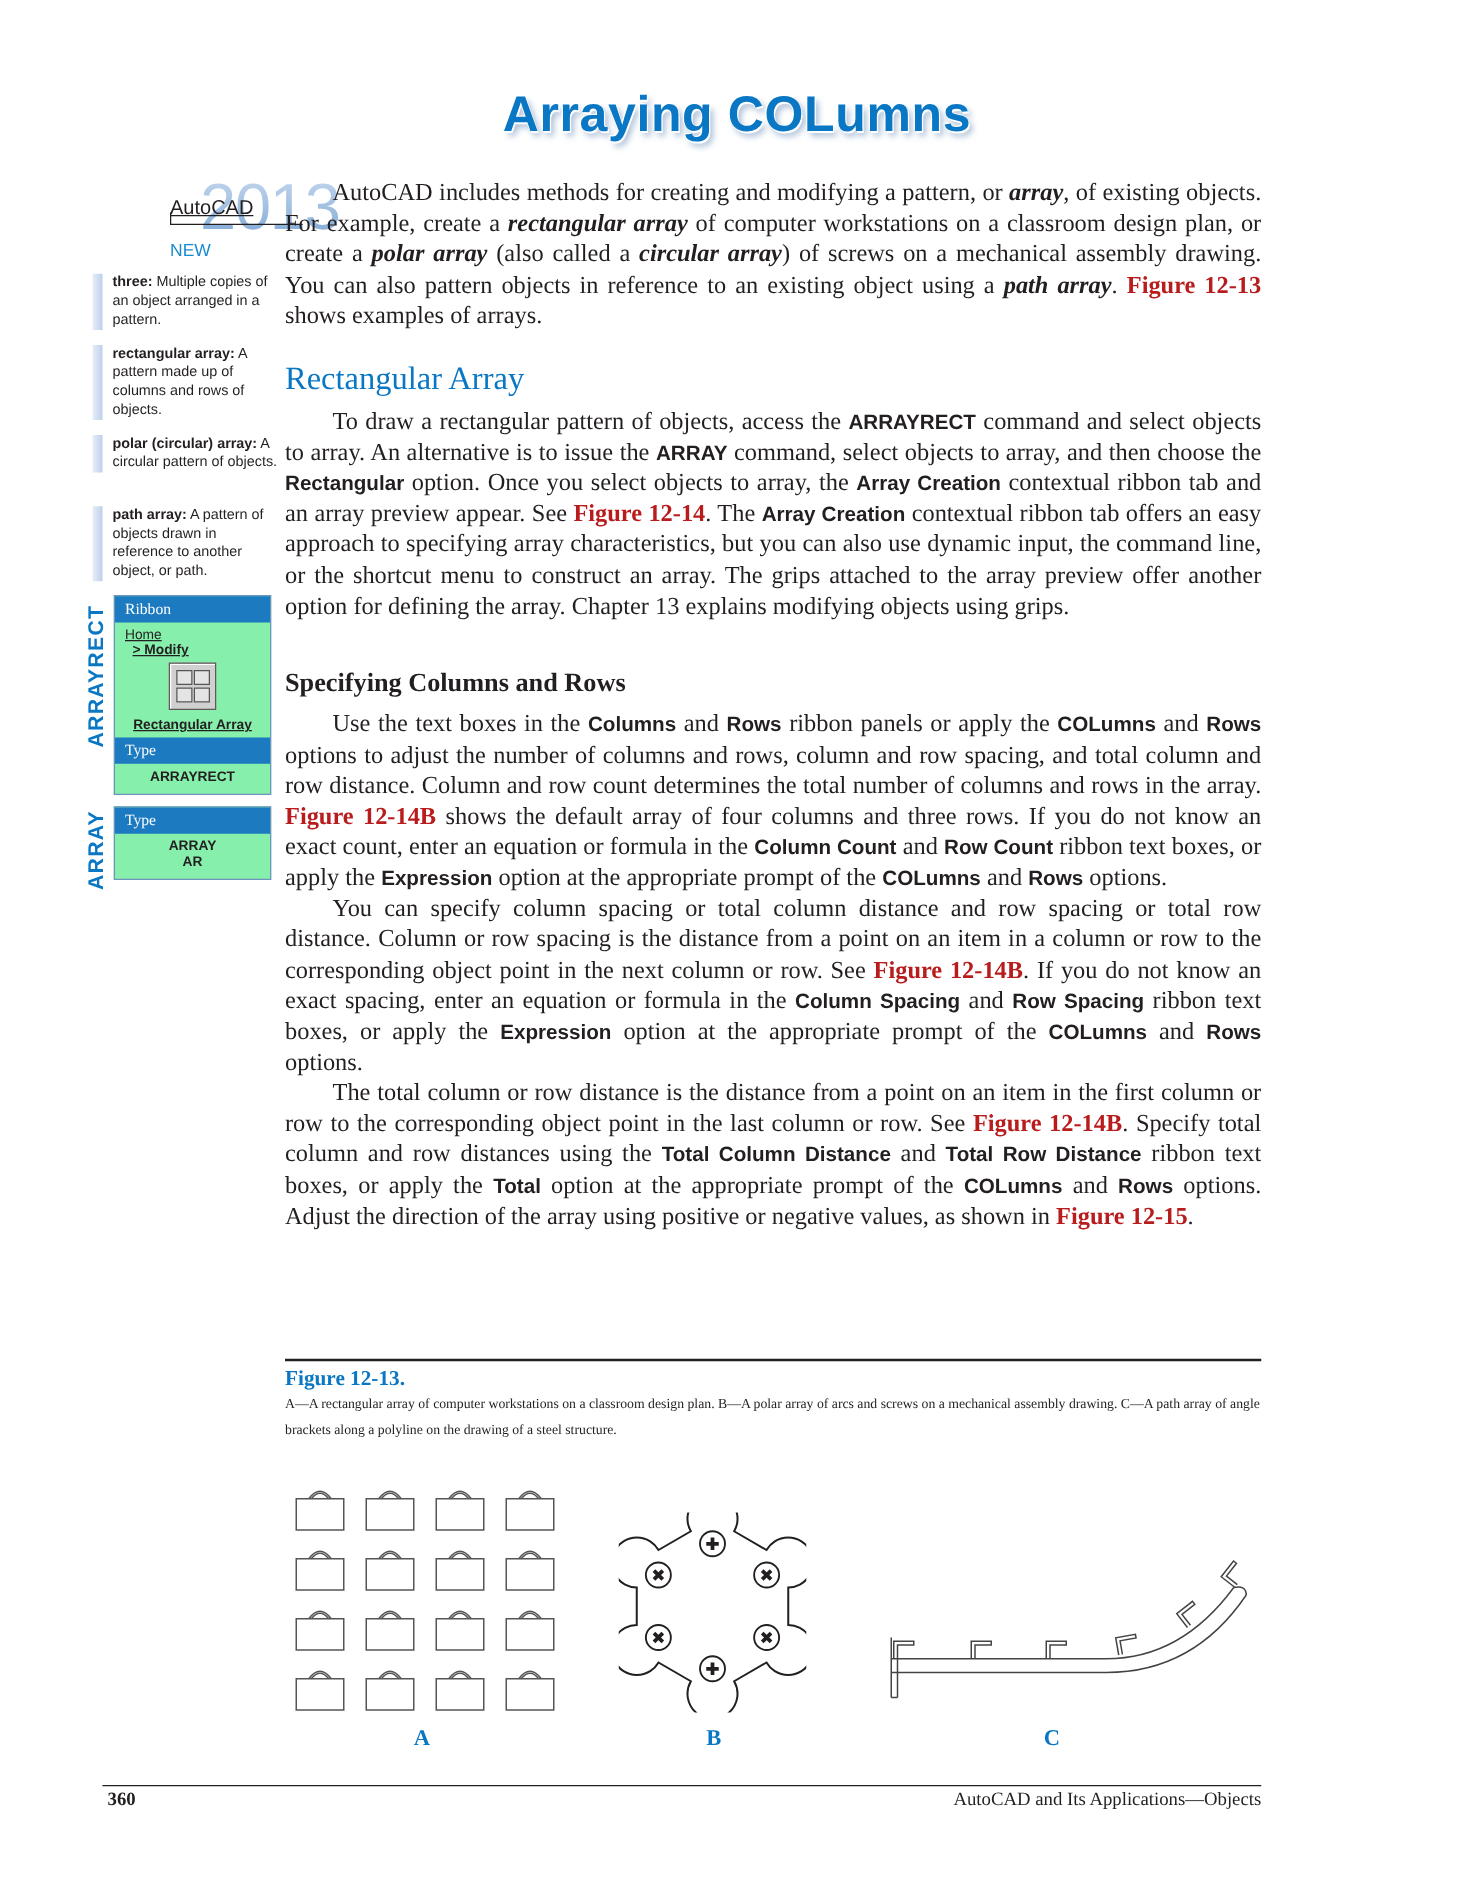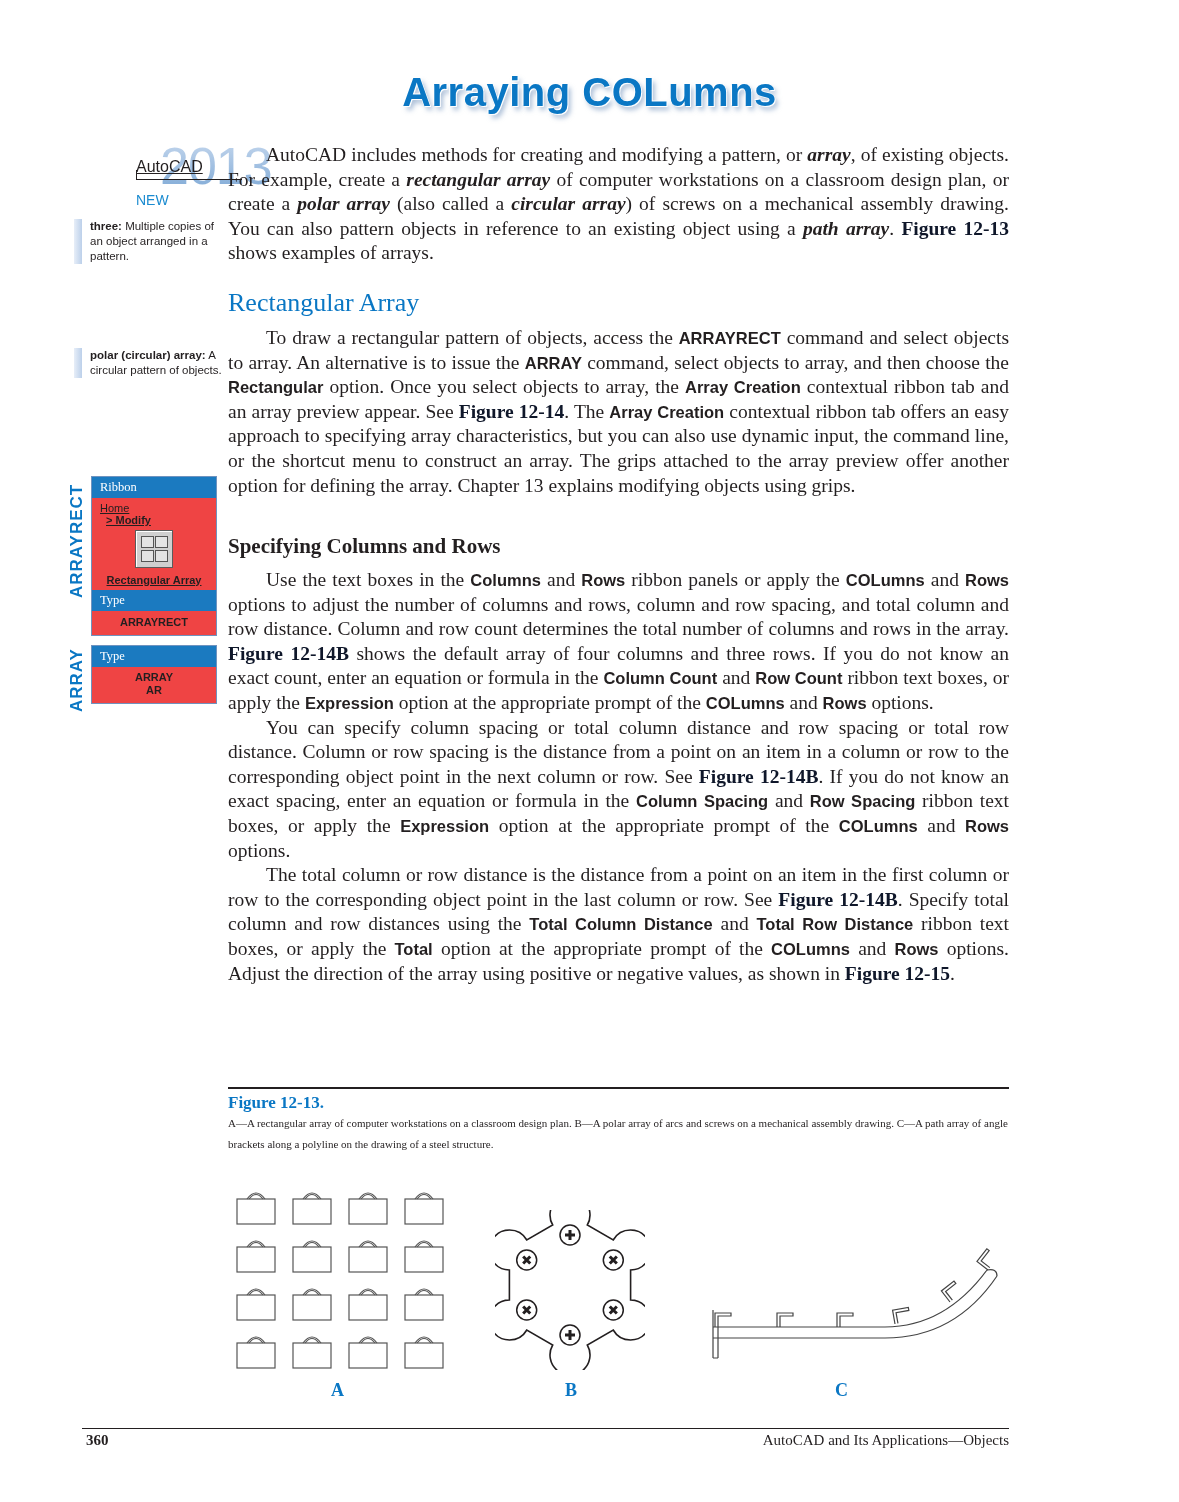--- a/index.html
+++ b/index.html
@@ -19,35 +19,35 @@
   .badge .rule-v { position: absolute; left: 0; top: 28px; width: 0; height: 10px; border-left: 1px solid #231f20; }
   .badge .new { position: absolute; left: 0; top: 50px; font-family: "Liberation Sans", sans-serif; font-size: 14px; color: #1a8bd0; }
 
   .gloss { left: 74px; width: 150px; font-family: "Liberation Sans", sans-serif; font-size: 11.5px; line-height: 15px; color: #231f20; }
   .gloss .bar { position: absolute; left: 0; top: 0; bottom: 0; width: 8px; background: linear-gradient(90deg, #e7eef8 0%, #bcd0ea 100%); }
   .gloss .txt { margin-left: 16px; }
   .gloss b { font-weight: 700; }
 
   .vlabel { font-family: "Liberation Sans", sans-serif; font-weight: 700; color: #0a77c4; font-size: 17px; letter-spacing: 1px; transform: rotate(-90deg); transform-origin: left top; white-space: nowrap; }
 
-  .cmdbox { left: 91px; width: 124px; background: #ef4444; border: 1px solid #6f93bf; font-family: "Liberation Sans", sans-serif; }
+  .cmdbox { left: 91px; width: 124px; background: #86efac; border: 1px solid #6f93bf; font-family: "Liberation Sans", sans-serif; }
   .cmdbox .hdr { background: #1b7ac0; color: #ffffff; font-family: "Liberation Serif", serif; font-size: 12.5px; padding: 3px 8px; }
   .cmdbox .body { padding: 4px 8px; font-size: 11px; color: #231f20; text-decoration: underline; }
   .cmdbox .home { font-size: 11px; }
   .cmdbox .modify { font-weight: 700; padding-left: 6px; font-size: 11px; }
   .cmdbox .icon-wrap { width: 36px; height: 36px; margin: 4px auto 6px; border: 1px solid #5b5b5b; background: #d0d0d0; position: relative; box-shadow: inset 1px 1px 0 #fff; }
   .cmdbox .icon-wrap span { position: absolute; width: 11px; height: 10px; border: 1.5px solid #555; background: #e4e4e4; }
   .cmdbox .cap { text-align: center; font-weight: 700; font-size: 11px; }
   .cmdbox .val { text-align: center; font-weight: 700; font-size: 11px; padding: 5px 0 6px; line-height: 13px; }
 
   
   .main { left: 228px; width: 781px; font-size: 19.5px; line-height: 24.6px; text-align: justify; }
   .main p { margin: 0; text-indent: 38px; }
   .main .cmd { font-family: "Liberation Sans", sans-serif; font-weight: 700; font-size: 16.5px; }
-  .main .ref { color: #0f172a; font-weight: 700; }
+  .main .ref { color: #b91c1c; font-weight: 700; }
   .main i b, .main .ib { font-style: italic; font-weight: 700; }
   .h2 { left: 228px; top: 288px; font-size: 26px; color: #0a77c4; font-weight: 400; }
   .h3 { left: 228px; top: 534px; font-size: 21px; font-weight: 700; color: #231f20; }
 
   .figrule { left: 228px; top: 1087px; width: 781px; border-top: 2px solid #231f20; }
   .figtitle { left: 228px; top: 1093px; font-size: 17px; font-weight: 700; color: #0a77c4; }
   .figcap { left: 228px; top: 1113px; width: 781px; font-size: 11px; line-height: 21px; color: #231f20; }
 
   .figlabel { font-size: 18px; font-weight: 700; color: #0a77c4; }
 
@@ -67,27 +67,29 @@
   <div class="rule"></div>
   <div class="new">NEW</div>
 </div>
 
 <div class="abs gloss" style="top:219px;">
   <div class="bar"></div>
   <div class="txt"><b>three:</b><span> Multiple copies of an object arranged in a pattern.</span></div>
 </div>
 <div class="abs gloss" style="top:276px;">
   <div class="bar"></div>
+  <div class="txt"><b>rectangular array:</b><span> A pattern made up of columns and rows of objects.</span></div>
 </div>
 <div class="abs gloss" style="top:348px;">
   <div class="bar"></div>
   <div class="txt"><b>polar (circular) array:</b><span> A circular pattern of objects.</span></div>
 </div>
 <div class="abs gloss" style="top:405px;">
   <div class="bar"></div>
+  <div class="txt"><b>path array:</b><span> A pattern of objects drawn in reference to another object, or path.</span></div>
 </div>
 
 <div class="abs vlabel" style="left:67px; top:598px;">ARRAYRECT</div>
 <div class="abs cmdbox" style="top:476px;">
   <div class="hdr">Ribbon</div>
   <div class="body">
     <div class="home">Home</div>
     <div class="modify">&gt; Modify</div>
     <div class="icon-wrap">
       <span style="left:5px; top:5px;"></span>

